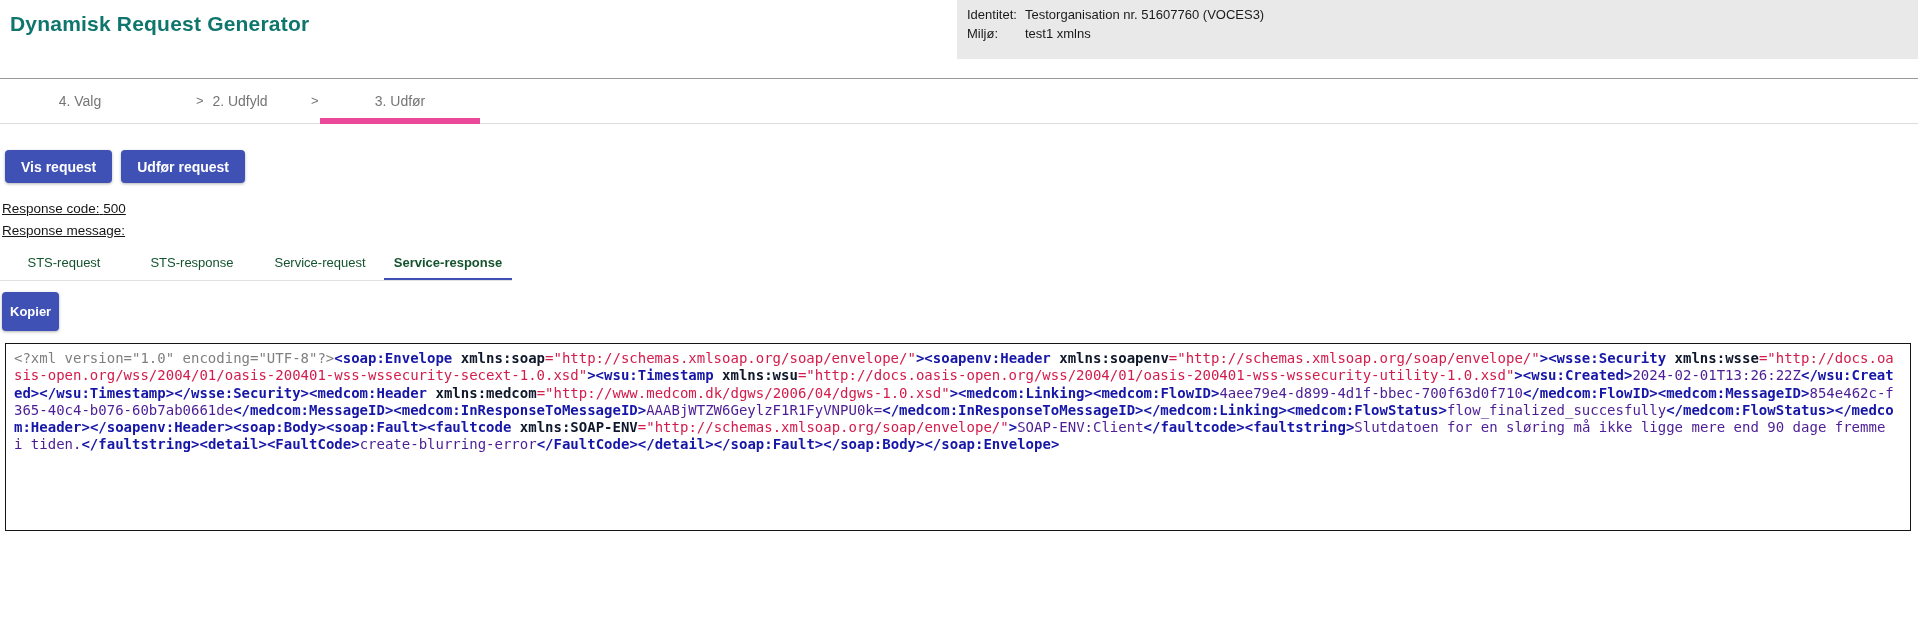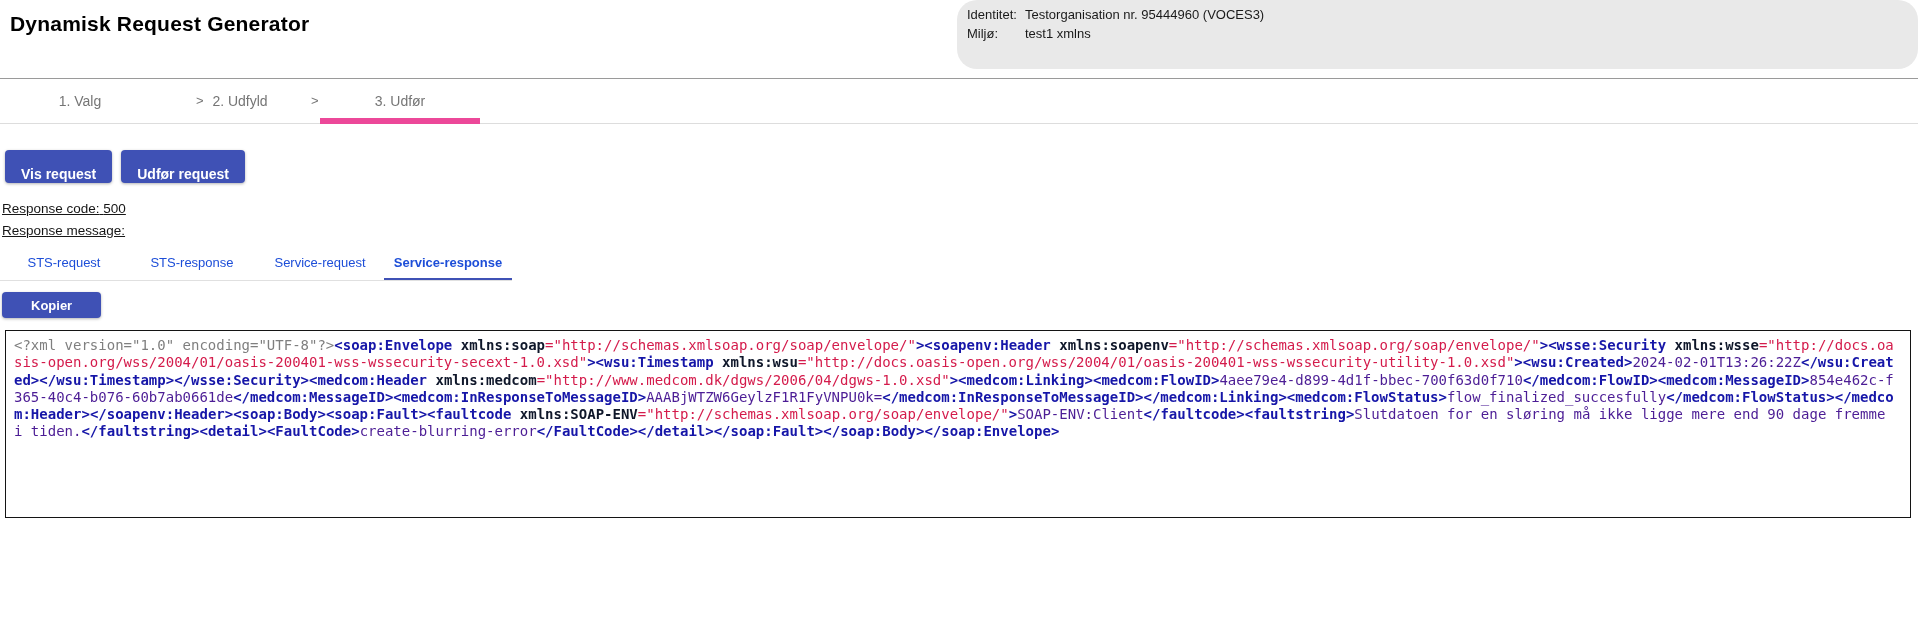--- a/index.html
+++ b/index.html
@@ -1,49 +1,49 @@
 <!DOCTYPE html>
 <html><head>
 <meta charset="utf-8">
 <style>
   * { margin:0; padding:0; }
   html,body { width:1918px; height:642px; background:#fff; overflow:hidden;
     font-family:"Liberation Sans", sans-serif; color:#111; }
 
   
   .app-header { position:relative; height:79px; box-sizing:border-box; border-bottom:1px solid #9a9a9a; }
-  .page-title { position:absolute; left:10px; top:12px; font-size:21px; font-weight:700; letter-spacing:.2px; color:#000000; }
-  .identity-panel { position:absolute; top:0; left:957px; right:0; height:69px; background:#e9e9e9;
-    box-sizing:border-box; padding:5px 23px 0 10px; font-size:13px; color:#1a1a1a;border-radius:20px; }
+  .page-title { position:absolute; left:10px; top:12px; font-size:21px; font-weight:700; letter-spacing:.2px; color:#0f766e; }
+  .identity-panel { position:absolute; top:0; left:957px; right:0; height:59px; background:#e9e9e9;
+    box-sizing:border-box; padding:5px 23px 0 10px; font-size:13px; color:#1a1a1a; }
   .info-row { display:grid; grid-template-columns:58px 1fr; line-height:19px; }
 
   
   .stepper { position:relative; height:45px; box-sizing:border-box; border-bottom:1px solid #ddd;
     display:flex; color:#757575; font-size:14px; font-weight:500; }
   .step { width:160px; height:45px; line-height:44px; text-align:center; box-sizing:border-box; cursor:pointer; }
   .step.active { border-bottom:6px solid #ec4899; }
   .step-sep { position:absolute; top:0; line-height:44px; font-size:13px; color:#757575; }
   .step-sep.s1 { left:196px; } .step-sep.s2 { left:311px; }
 
   
   .actions-bar { margin:26px 0 0 5px; display:flex; gap:9px; }
   .btn { background:#3f51b5; color:#fff; font-weight:700; font-size:14px; border:none; border-radius:4px;
-    height:33px; padding:16px 16px; font-family:inherit; box-shadow:0 1px 3px rgba(0,0,0,.3); cursor:pointer; }
+    height:33px; padding:8px 16px; font-family:inherit; box-shadow:0 1px 3px rgba(0,0,0,.3); cursor:pointer; }
 
   
   .response-status { margin:15px 0 0 2px; font-size:13.5px; line-height:22px; color:#161616;text-decoration:underline; }
 
   
   .msg-tabs { margin-top:3px; width:512px; display:flex; border-bottom:1px solid #e0e0e0; box-sizing:border-box; }
-  .msg-tab { width:128px; height:35px; line-height:35px; text-align:center; font-size:13px; color:#1d4ed8;
+  .msg-tab { width:128px; height:35px; line-height:35px; text-align:center; font-size:13px; color:#14532d;
     box-sizing:border-box; cursor:pointer; }
   .msg-tab.active { border-bottom:2px solid #3f51b5; margin-bottom:-1px;font-weight:bold; }
 
   
-  .copy-btn { margin:11px 0 0 2px; height:26px; padding:0 29px; font-size:13px; }
+  .copy-btn { margin:11px 0 0 2px; height:39px; padding:0 8px; font-size:13px; }
 
   
   .xml-box { margin:12px 7px 0 5px; height:188px; box-sizing:border-box; border:1.5px solid #141414;
     padding:6px 8px; font-family:"DejaVu Sans Mono","Liberation Mono",monospace; font-size:14px;
     line-height:17.3px; white-space:pre-wrap; word-break:break-all; overflow:hidden; color:#1a1a1a; }
   .x-decl { color:#7f7f7f; }
   .x-tag  { color:#1616a8; font-weight:700; }
   .x-attr { color:#0f172a; font-weight:700; }
   .x-val  { color:#d41b4b; }
   .x-text { color:#4c1d95; }
@@ -51,31 +51,31 @@
 </head>
 <body>
 
 <div>
 
   <div class="app-header">
     <div class="page-title">Dynamisk Request Generator</div>
     <div class="identity-panel">
       <div class="info-row">
         <span>Identitet:</span>
-        <span>Testorganisation nr. 95444960 (VOCES3)</span>
+        <span>Testorganisation nr. 51607760 (VOCES3)</span>
       </div>
       <div class="info-row">
         <span>Miljø:</span>
         <span>test1 xmlns</span>
       </div>
     </div>
   </div>
 
   <div class="stepper">
-    <div class="step">1. Valg</div>
+    <div class="step">4. Valg</div>
     <div class="step">2. Udfyld</div>
     <div class="step active">3. Udfør</div>
     <span class="step-sep s1">&gt;</span>
     <span class="step-sep s2">&gt;</span>
   </div>
 
   <div class="actions-bar">
     <button class="btn">Vis request</button>
     <button class="btn">Udfør request</button>
   </div>

